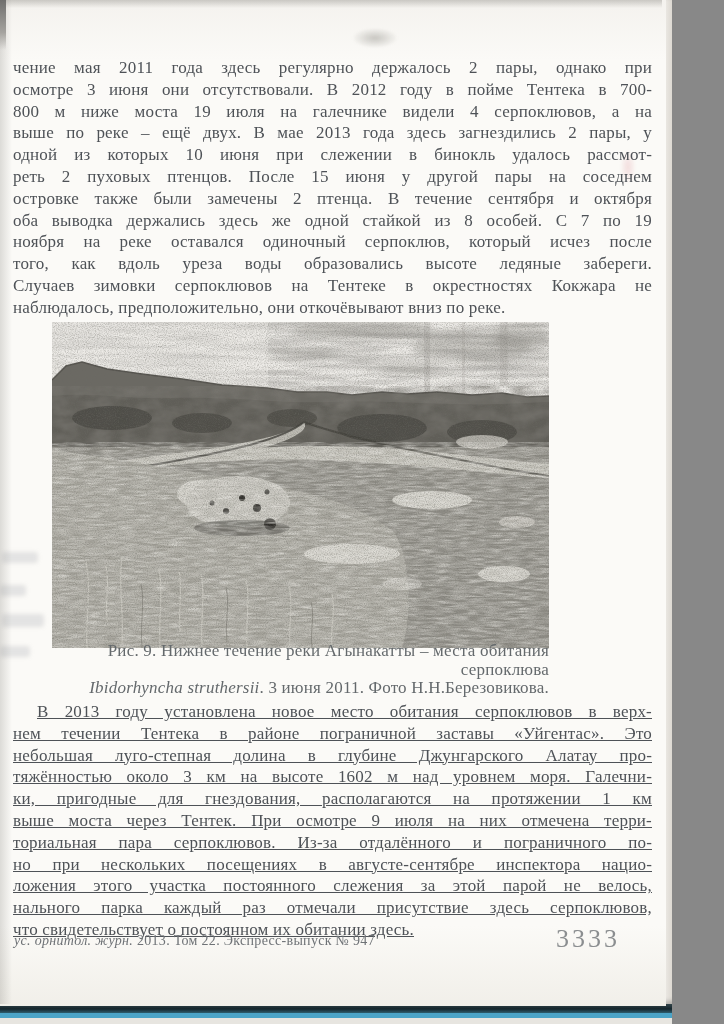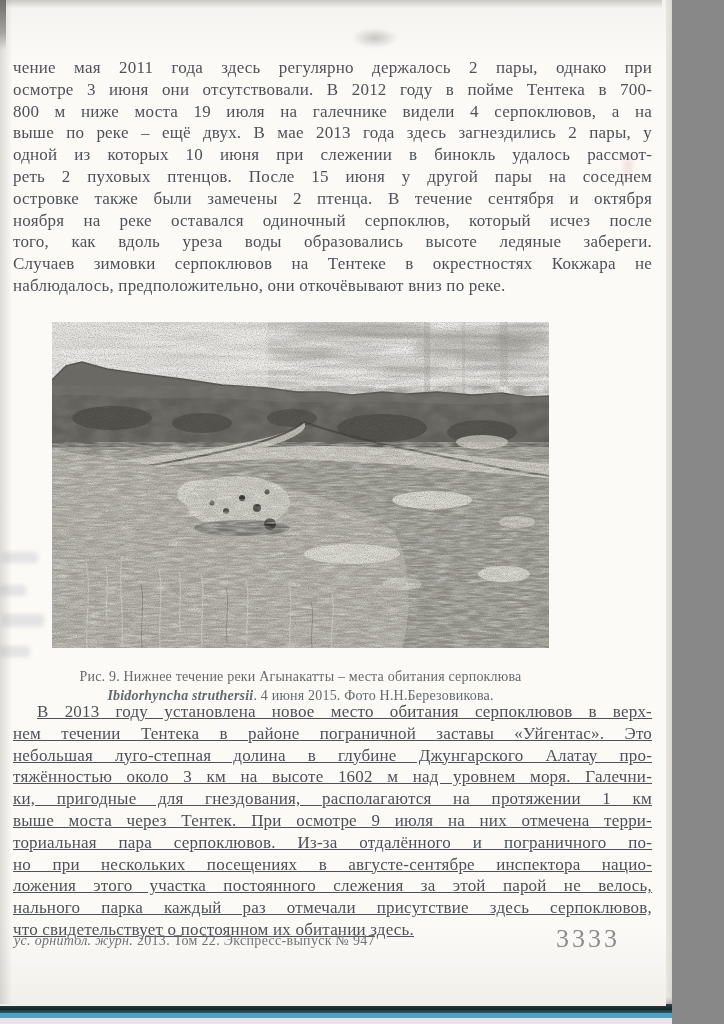--- a/index.html
+++ b/index.html
@@ -32,23 +32,23 @@
   .pink-smear{position:absolute;left:620px;top:150px;width:16px;height:34px;filter:blur(1px);
         background:radial-gradient(closest-side,rgba(216,120,130,.22),rgba(216,120,130,0));}
   
   .t-block{position:absolute;left:13px;width:639px;color:#4e5257;font-size:17px;
            line-height:21.8px;letter-spacing:.2px;}
   .p1{top:57px;} .p2{top:701px;text-decoration:underline;}
   .t-line{text-align:justify;text-align-last:justify;height:21.8px;}
   .t-line.last{text-align-last:left;}
   .t-line.indent{text-indent:24px;}
   .figure{position:absolute;left:52px;top:322px;width:497px;height:326px;}
-  .caption{position:absolute;left:52px;top:668px;width:497px;text-align:center;
-           color:#64696c;font-size:14px;line-height:18.5px;letter-spacing:.2px;}
-  .species{font-style:italic;font-weight:bold;}
+  .caption{position:absolute;left:52px;top:642px;width:497px;text-align:right;
+           color:#64696c;font-size:17px;line-height:18.5px;letter-spacing:.2px;}
+  .species{font-style:italic;}
   .footer-ref{position:absolute;left:14px;top:933px;font-size:14px;color:#6e7276;
               letter-spacing:.3px;}
   .footer-ref .jname{font-style:italic;}
   .page-num{position:absolute;left:546px;top:924px;font-size:26px;color:#8b8e90;
             letter-spacing:3px;margin-left:10px;}
 </style>
 </head>
 <body>
 
 <div class="scene">
@@ -69,20 +69,21 @@
     <div class="pink-smear"></div>
 
     <div class="t-block p1">
       <div class="t-line">чение мая 2011 года здесь регулярно держалось 2 пары, однако при</div>
       <div class="t-line">осмотре 3 июня они отсутствовали. В 2012 году в пойме Тентека в 700-</div>
       <div class="t-line">800 м ниже моста 19 июля на галечнике видели 4 серпоклювов, а на</div>
       <div class="t-line">выше по реке – ещё двух. В мае 2013 года здесь загнездились 2 пары, у</div>
       <div class="t-line">одной из которых 10 июня при слежении в бинокль удалось рассмот-</div>
       <div class="t-line">реть 2 пуховых птенцов. После 15 июня у другой пары на соседнем</div>
       <div class="t-line">островке также были замечены 2 птенца. В течение сентября и октября</div>
+      <div class="t-line">оба выводка держались здесь же одной стайкой из 8 особей. С 7 по 19</div>
       <div class="t-line">ноября на реке оставался одиночный серпоклюв, который исчез после</div>
       <div class="t-line">того, как вдоль уреза воды образовались высоте ледяные забереги.</div>
       <div class="t-line">Случаев зимовки серпоклювов на Тентеке в окрестностях Кокжара не</div>
       <div class="t-line last">наблюдалось, предположительно, они откочёвывают вниз по реке.</div>
     </div>
 
     <div class="figure">
       <svg width="497" height="326" viewBox="0 0 497 326" xmlns="http://www.w3.org/2000/svg">
         <defs>
           <filter id="skyStreaks" x="-5%" y="-5%" width="110%" height="110%">
@@ -177,21 +178,21 @@
           <path d="M260,326 C258,308 263,294 259,280"></path>
         </g>
 
         <rect x="0" y="0" width="497" height="326" filter="url(#grainDark)" opacity="0.55"></rect>
       </svg>
     </div>
 
     <div class="caption">
       <div>Рис. 9. Нижнее течение реки Агынакатты – места обитания серпоклюва</div>
       <div>
-        <span class="species">Ibidorhyncha struthersii</span><span>. 4 июня 2015. Фото Н.Н.Березовикова.</span>
+        <span class="species">Ibidorhyncha struthersii</span><span>. 3 июня 2011. Фото Н.Н.Березовикова.</span>
       </div>
     </div>
 
     <div class="t-block p2">
       <div class="t-line indent">В 2013 году установлена новое место обитания серпоклювов в верх-</div>
       <div class="t-line">нем течении Тентека в районе пограничной заставы «Уйгентас». Это</div>
       <div class="t-line">небольшая луго-степная долина в глубине Джунгарского Алатау про-</div>
       <div class="t-line">тяжённостью около 3 км на высоте 1602 м над уровнем моря. Галечни-</div>
       <div class="t-line">ки, пригодные для гнездования, располагаются на протяжении 1 км</div>
       <div class="t-line">выше моста через Тентек. При осмотре 9 июля на них отмечена терри-</div>

